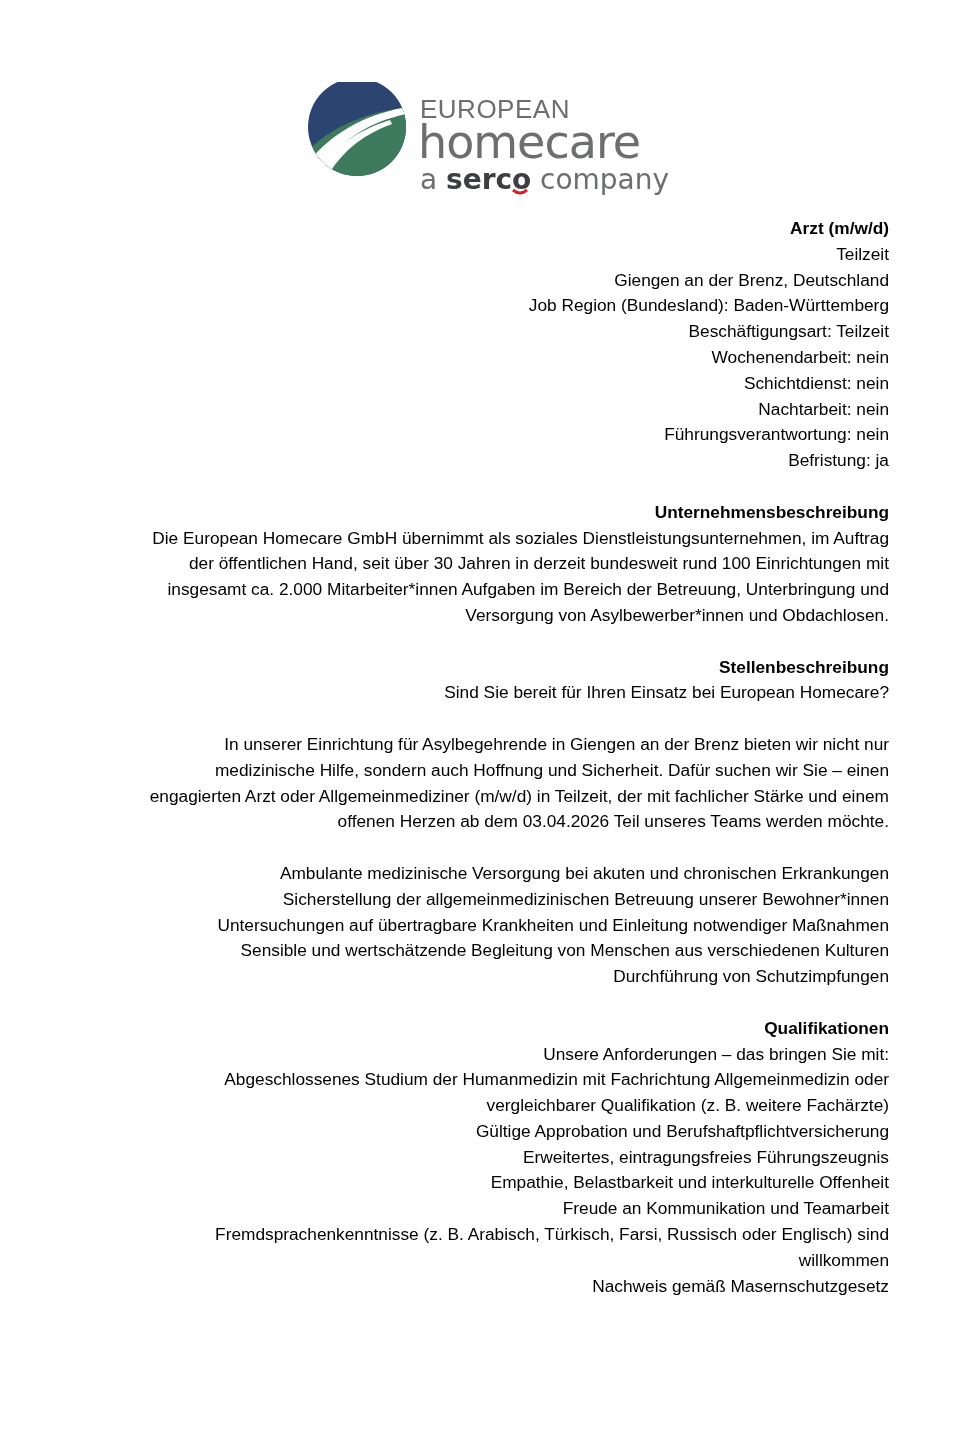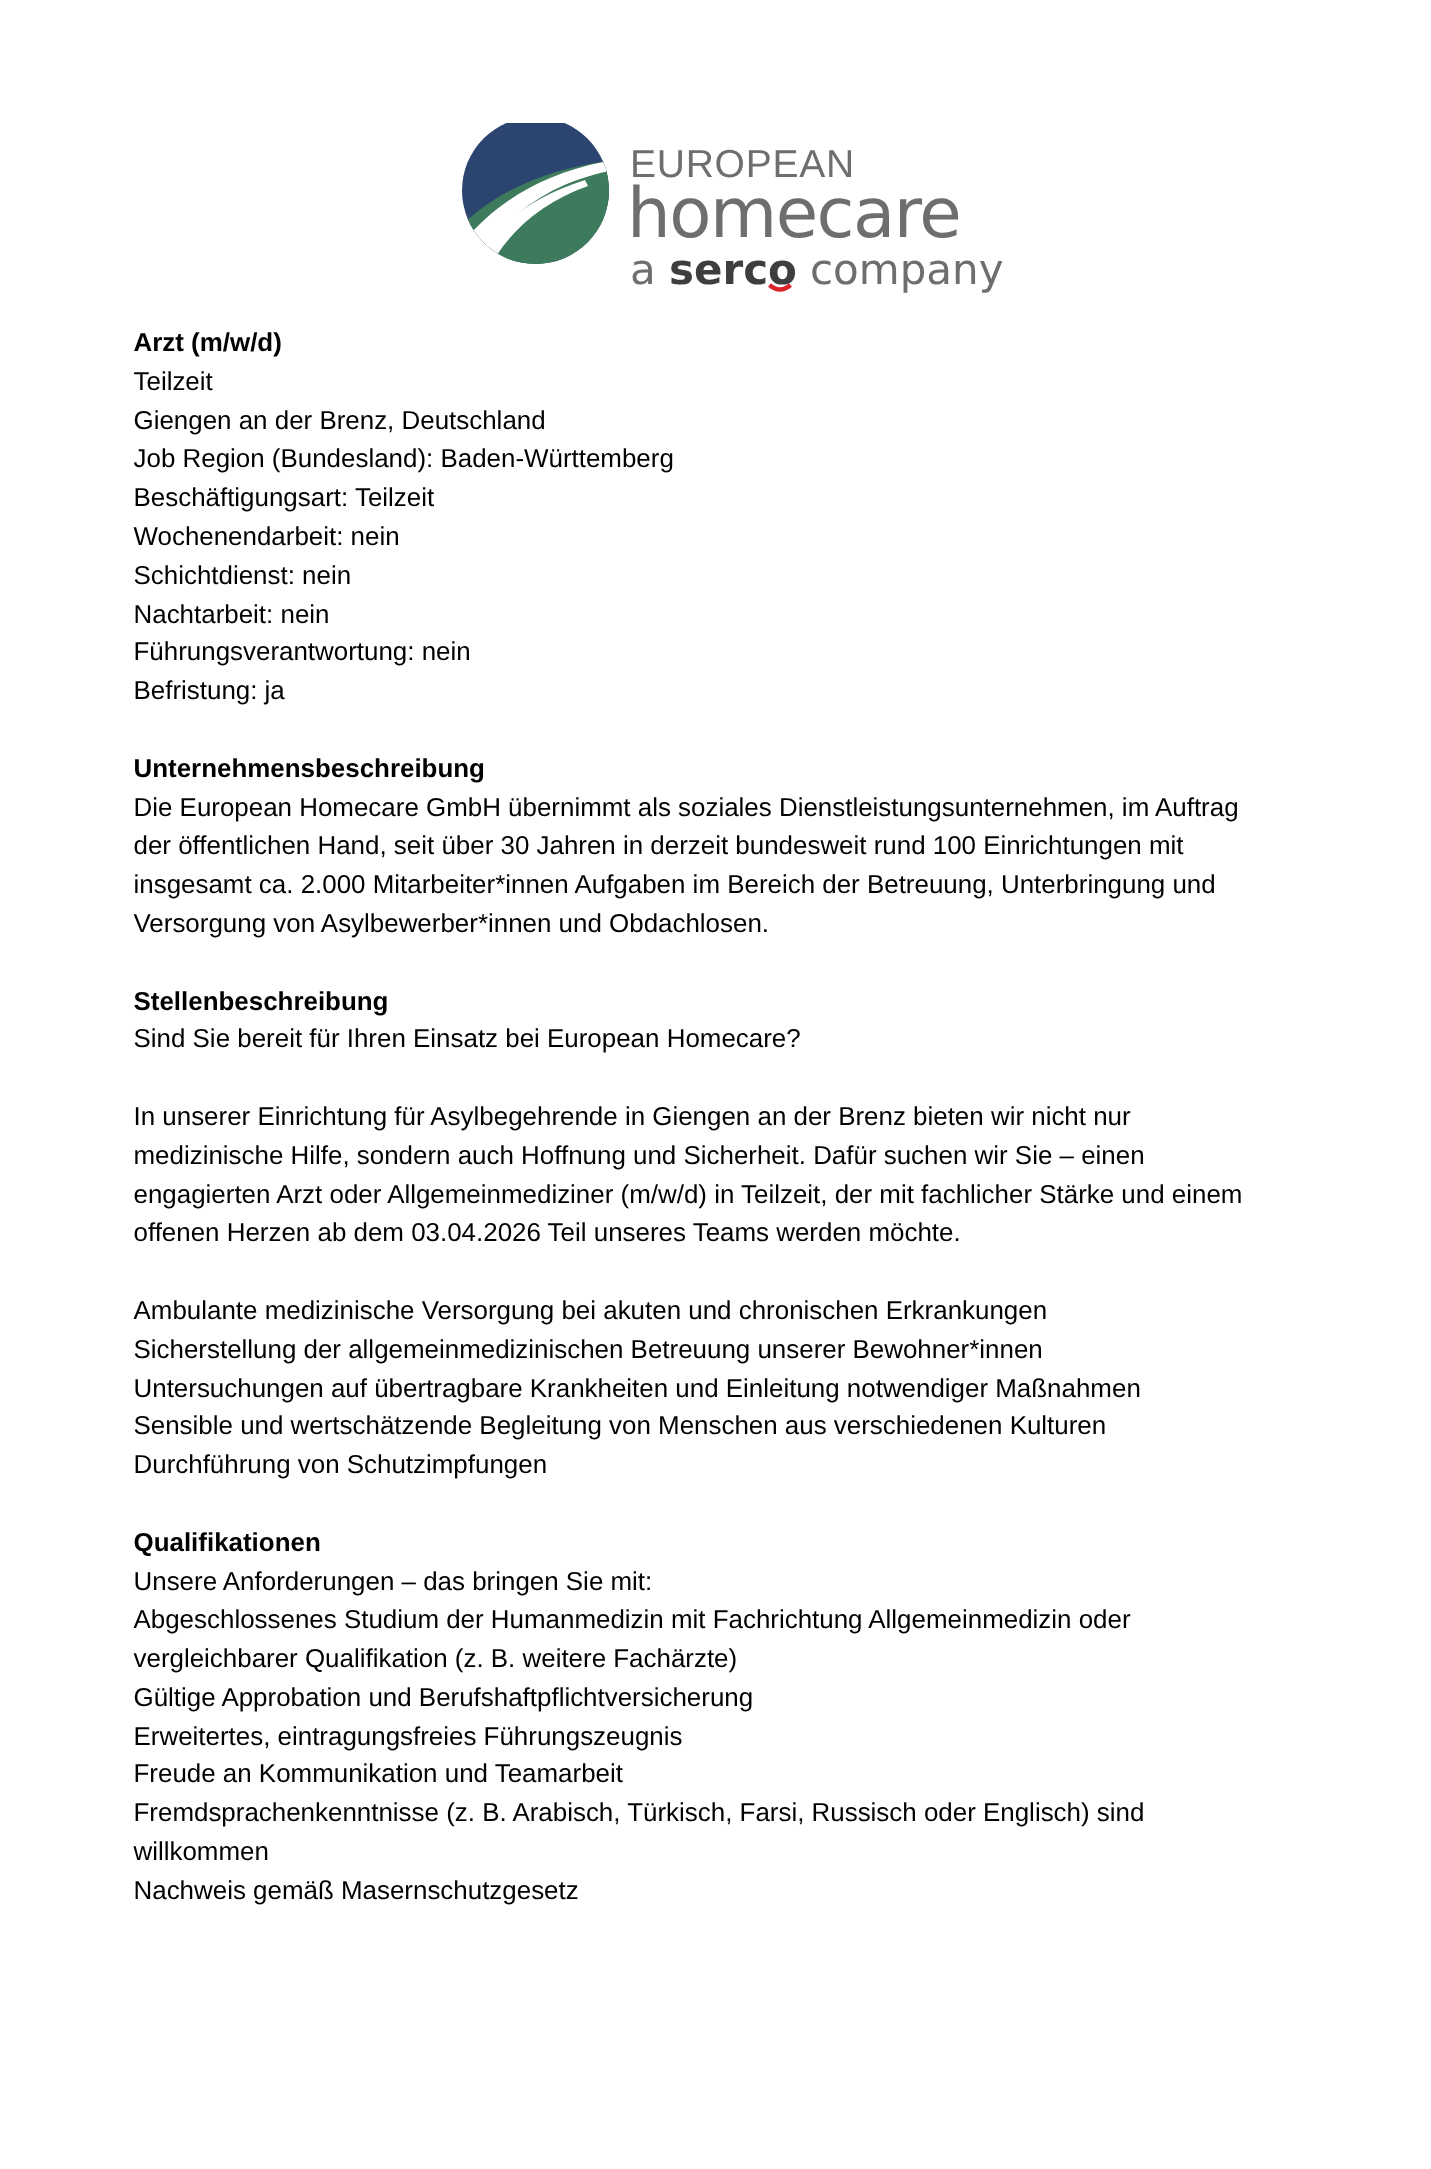--- a/index.html
+++ b/index.html
@@ -27,20 +27,21 @@
     .content {
       position: absolute;
       left: 89px;
       top: 216px;
       width: 800px;
       font-size: 17.3px;
       line-height: 25.8px;
     }
     .content p {
       margin: 0;
+      text-align: right;
     }
     .content .gap {
       height: 25.8px;
     }
     .content .bold {
       font-weight: bold;
     }
   </style>
 </head>
 <body>
@@ -111,18 +112,19 @@
   </section>
   <div class="gap"></div>
 
   <section>
     <p class="bold">Qualifikationen</p>
     <p>Unsere Anforderungen – das bringen Sie mit:</p>
     <p>Abgeschlossenes Studium der Humanmedizin mit Fachrichtung Allgemeinmedizin oder</p>
     <p>vergleichbarer Qualifikation (z. B. weitere Fachärzte)</p>
     <p>Gültige Approbation und Berufshaftpflichtversicherung</p>
     <p>Erweitertes, eintragungsfreies Führungszeugnis</p>
+    <p>Empathie, Belastbarkeit und interkulturelle Offenheit</p>
     <p>Freude an Kommunikation und Teamarbeit</p>
     <p>Fremdsprachenkenntnisse (z. B. Arabisch, Türkisch, Farsi, Russisch oder Englisch) sind</p>
     <p>willkommen</p>
     <p>Nachweis gemäß Masernschutzgesetz</p>
   </section>
 </div>
 
 </body></html>

